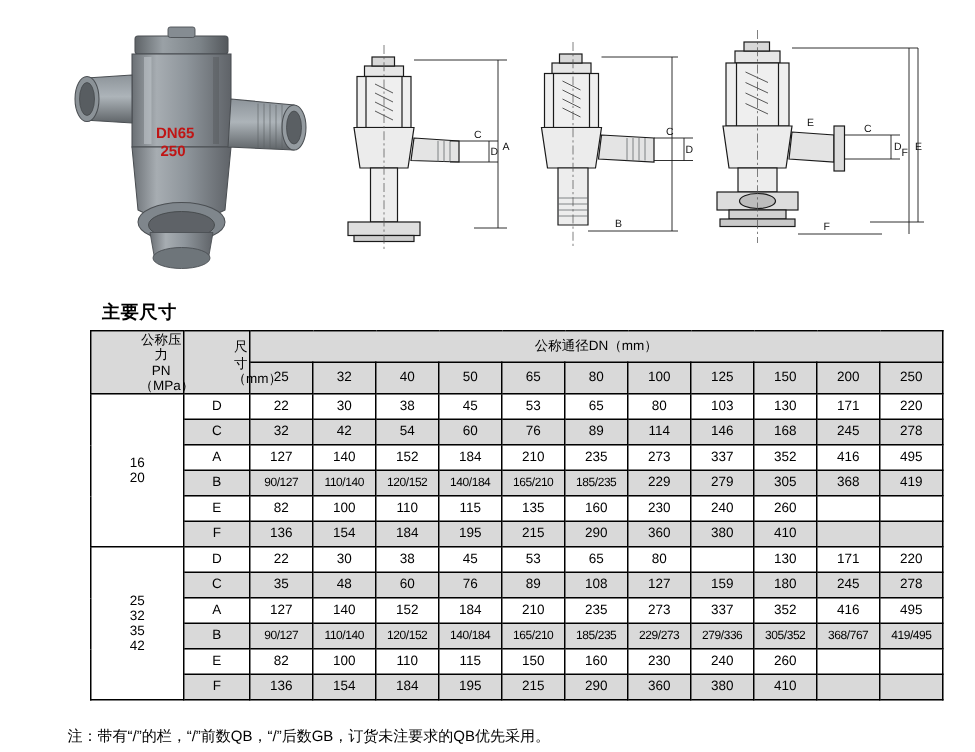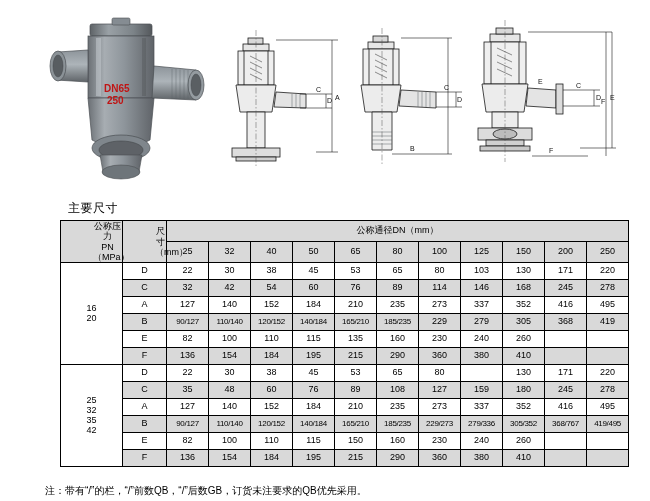--- a/index.html
+++ b/index.html
@@ -18,21 +18,21 @@
     width: 545px;
     height: 196px;
   }
   #figures svg { display: block; }
 
   #title {
     position: absolute;
     left: 68px;
     top: 200px;
     font-size: 12px;
-    font-weight: normal;
+    font-weight: bold;
     letter-spacing: 0.5px;
   }
 
   #table-wrap {
     position: absolute;
     left: 60px;
     top: 220px;
     width: 530px;
   }
   table {

